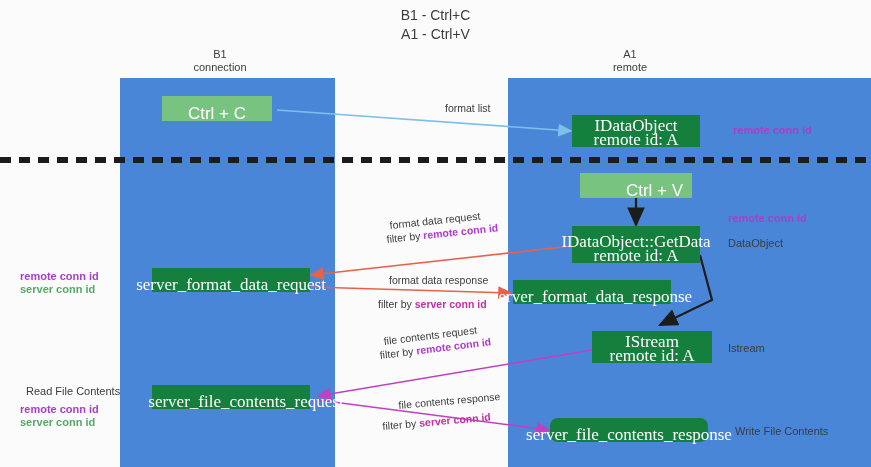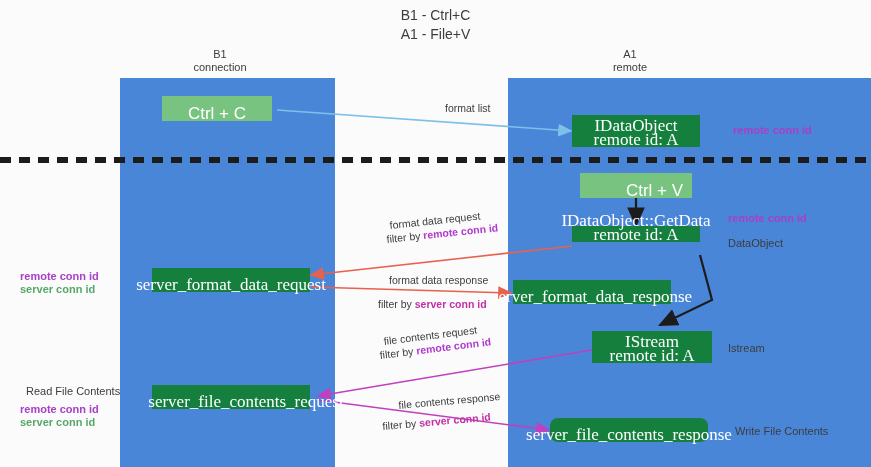--- a/index.html
+++ b/index.html
@@ -95,21 +95,21 @@
     pointer-events: none;
   }
 </style>
 </head>
 <body>
 
 <div id="canvas">
 
   <div id="title">
     <div>B1 - Ctrl+C</div>
-    <div>A1 - File+V</div>
+    <div>A1 - Ctrl+V</div>
   </div>
 
   <div id="hdr-left" class="col-header">
     <div>B1</div>
     <div>connection</div>
   </div>
   <div id="hdr-right" class="col-header">
     <div>A1</div>
     <div>remote</div>
   </div>
@@ -156,21 +156,21 @@
 
   <div class="node orange" style="left:572px; top:115px; width:128px; height:32px;">
     <span>IDataObject</span>
     <span>remote id: A</span>
   </div>
 
   <div class="node green" style="left:580px; top:173px; width:112px; height:25px;padding-left:37px;">
     <span>Ctrl + V</span>
   </div>
 
-  <div class="node orange" style="left:572px; top:226px; width:128px; height:16px;">
+  <div class="node orange" style="left:572px; top:226px; width:128px; height:37px;">
     <span>IDataObject::GetData</span>
     <span>remote id: A</span>
   </div>
 
   <div class="node orange" style="left:513px; top:280px; width:158px; height:24px;">
     <span>server_format_data_response</span>
   </div>
 
   <div class="node orange" style="left:152px; top:268px; width:158px; height:24px;">
     <span>server_format_data_request</span>

